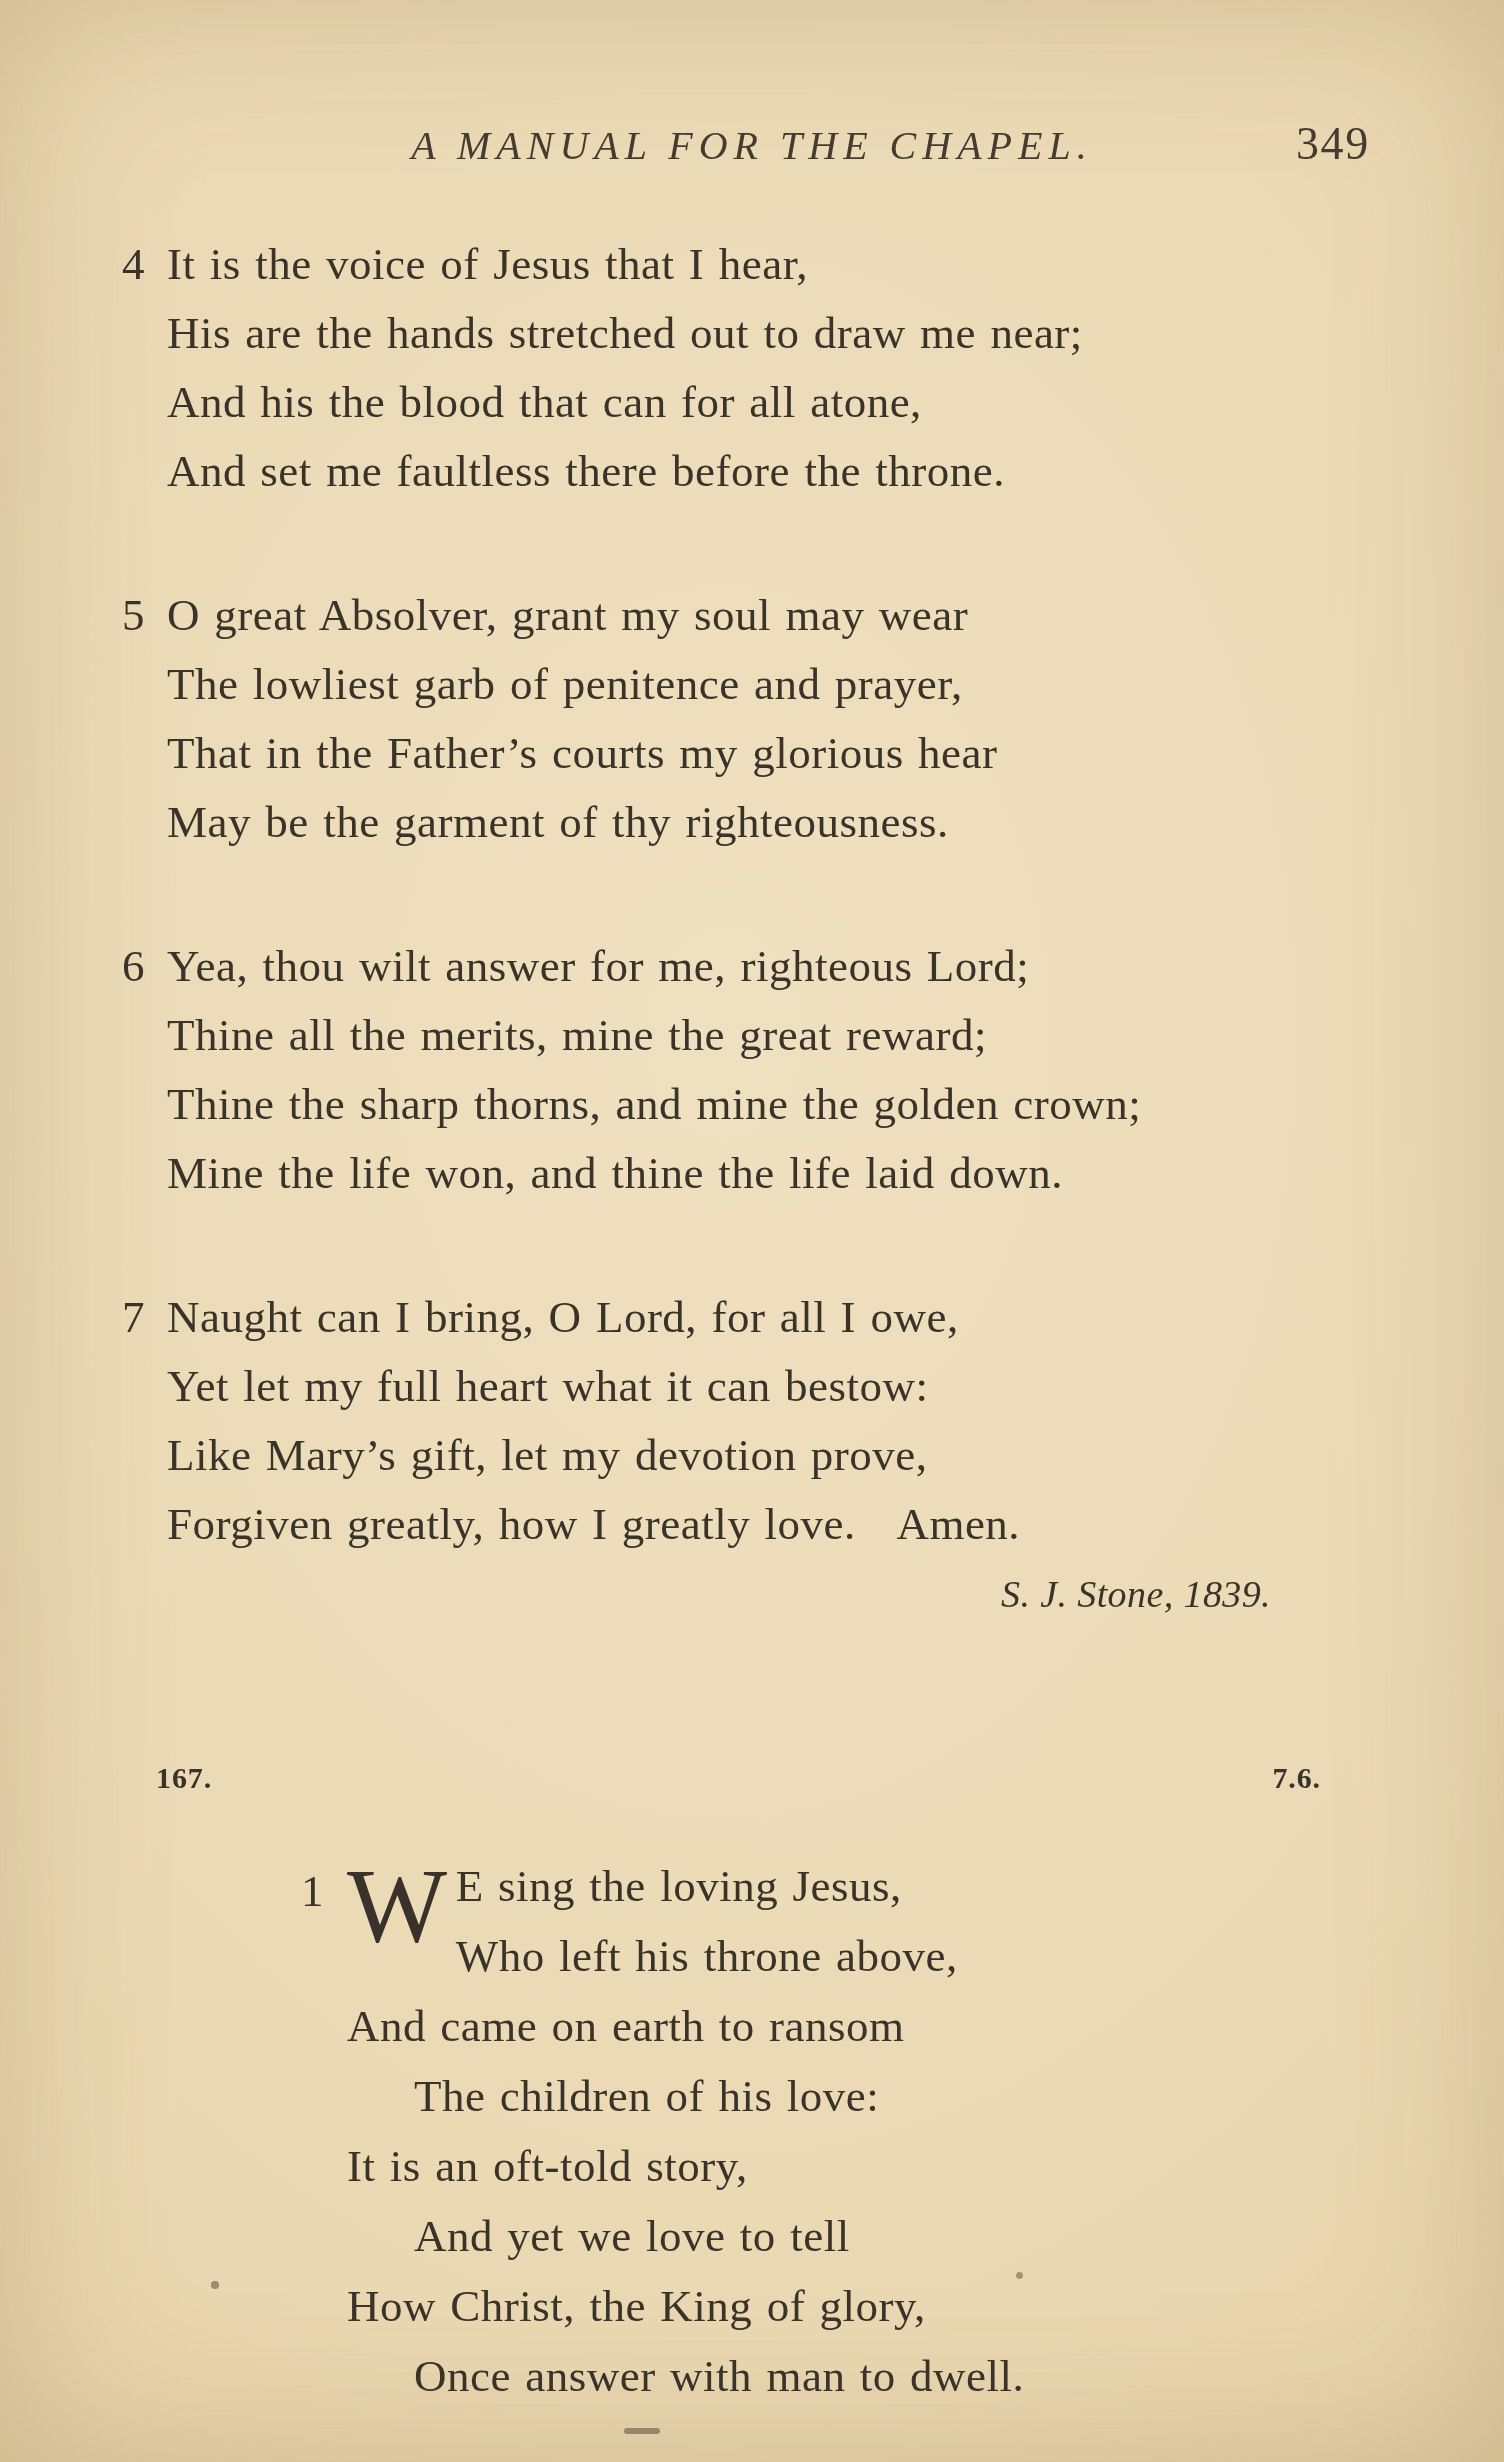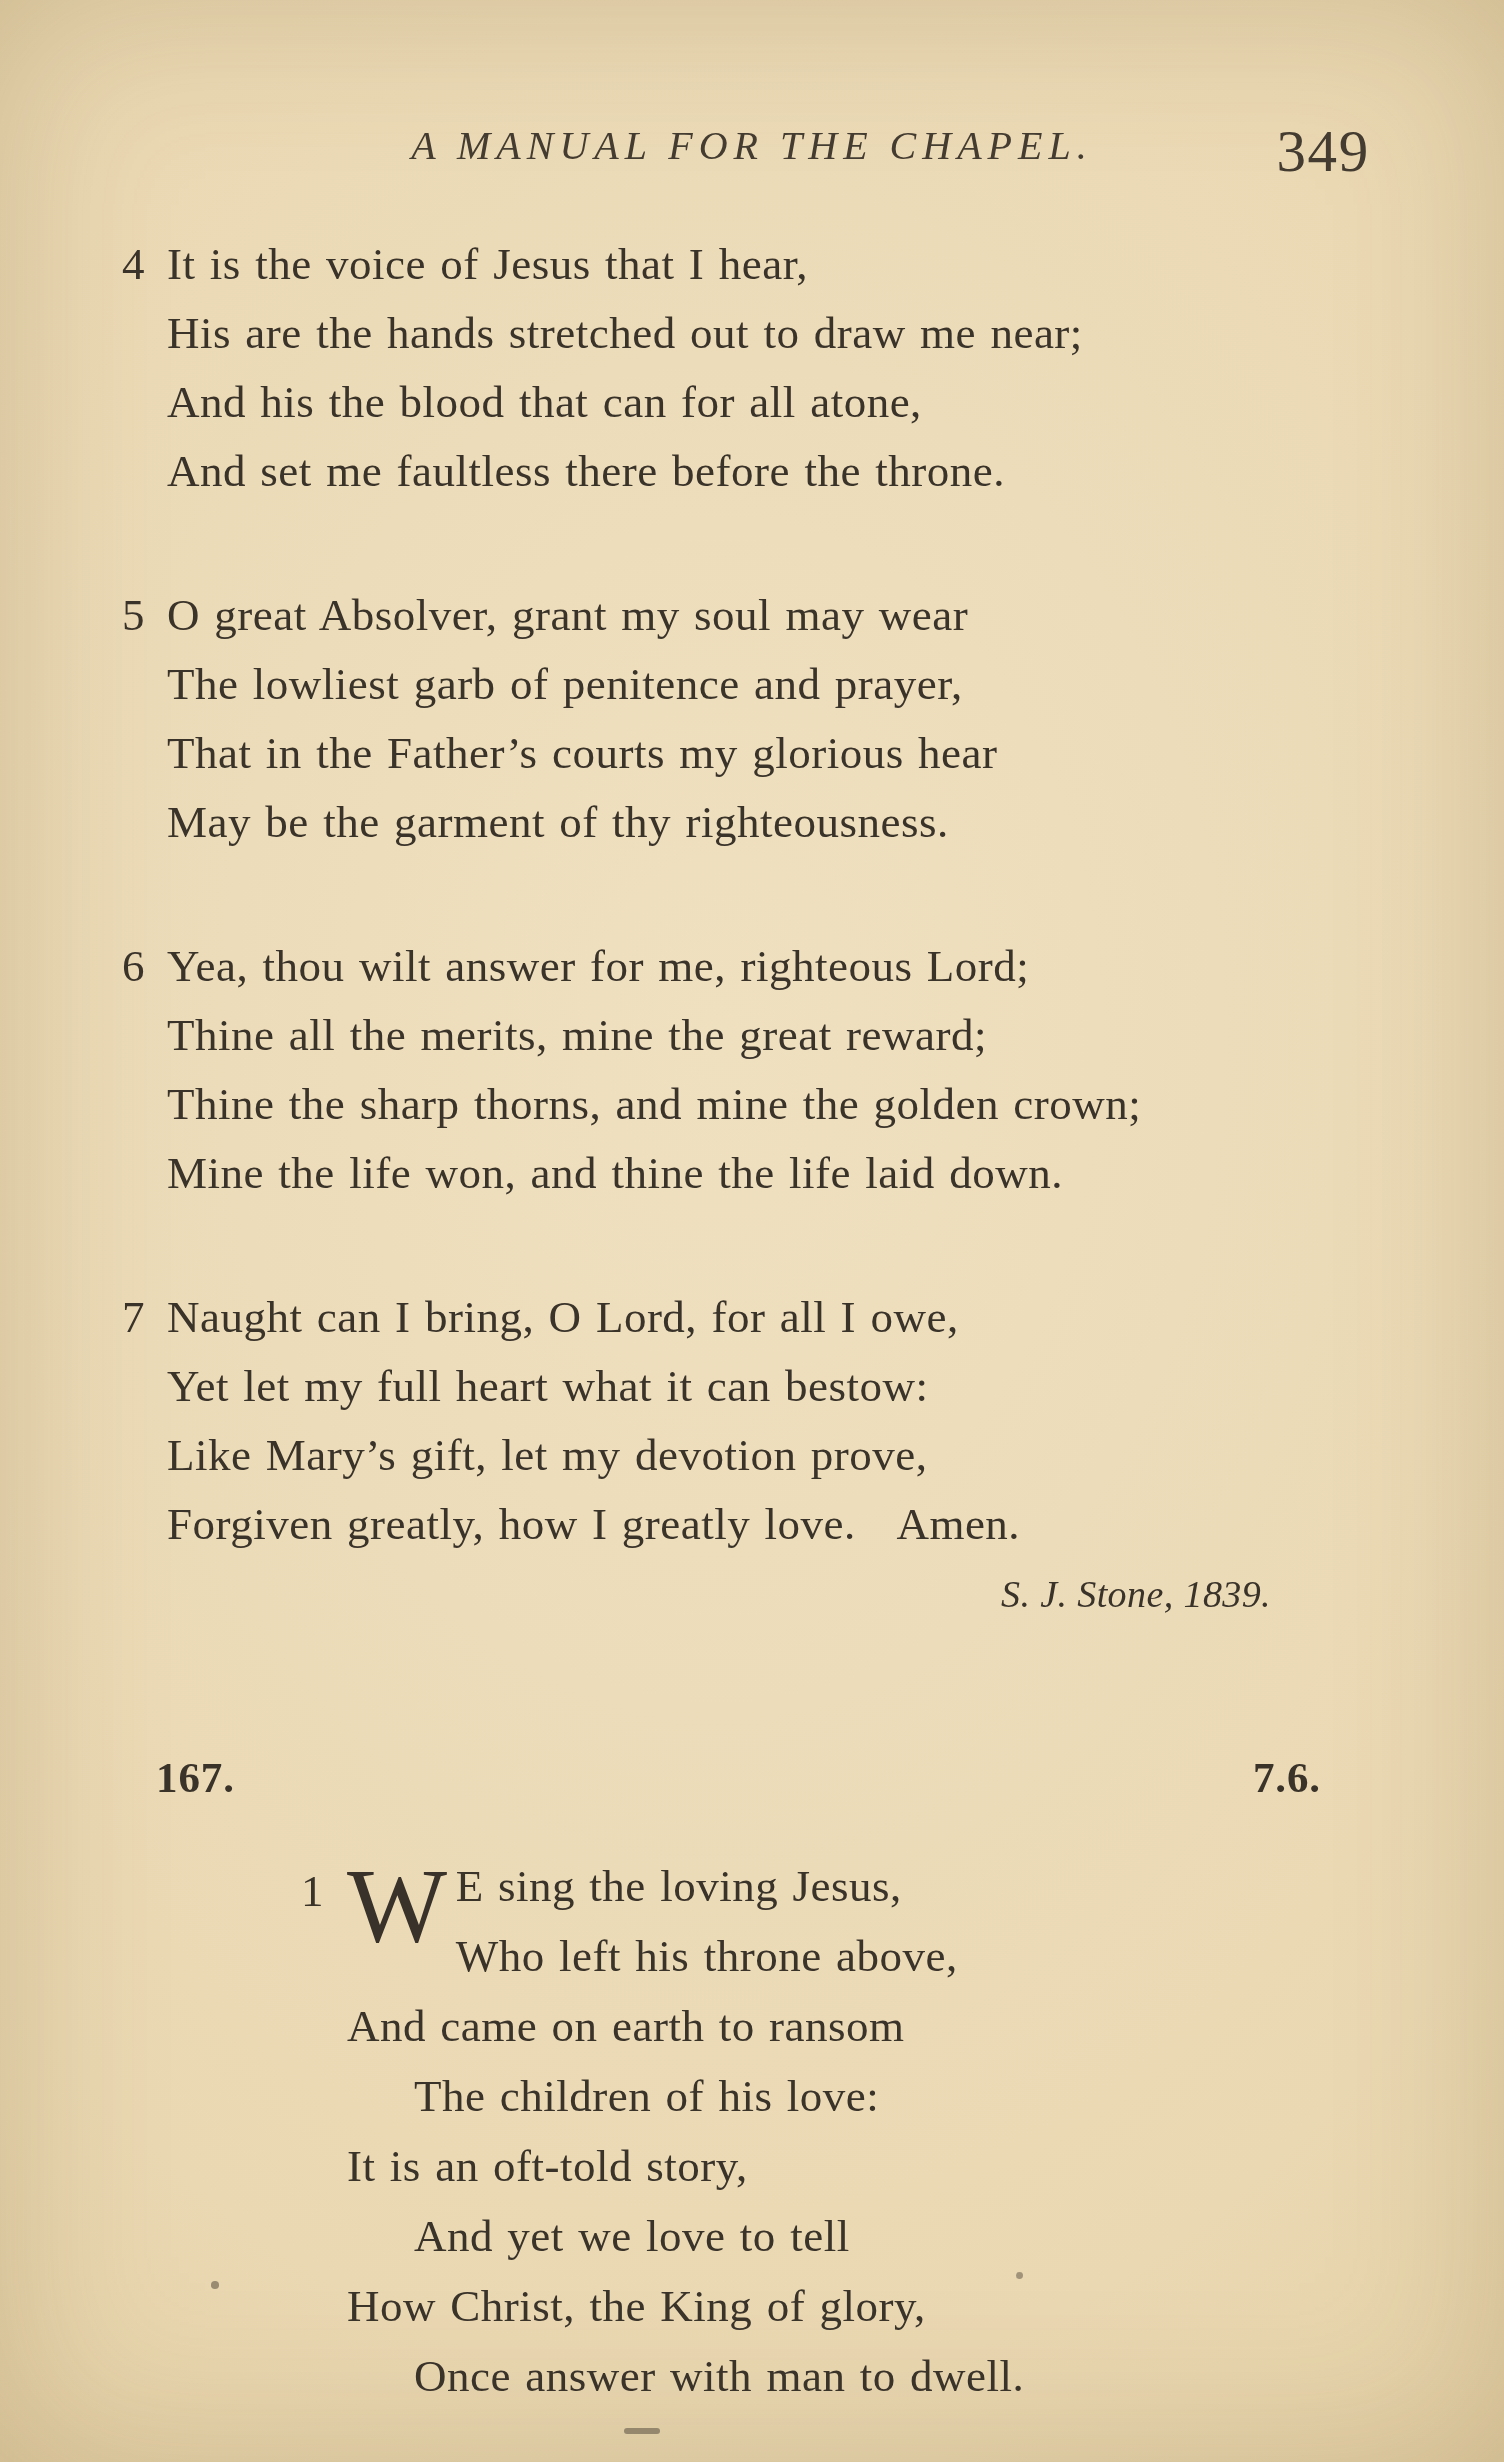--- a/index.html
+++ b/index.html
@@ -15,40 +15,40 @@
   
   .running-head {
     position:absolute; top:122px; left:0; right:0;
     text-align:center;
     font-style:italic;
     font-size:40px; letter-spacing:6px;
     color:#443c30;
   }
   .page-number {
     position:absolute; right:134px; top:-5.1px;
-    font-style:normal; font-size:59px; letter-spacing:1.7px;
+    font-style:normal; font-size:46px; letter-spacing:1.7px;
   }
   
   .content { position:absolute; top:230px; left:122px; right:137px; }
   .verse { display:flex; margin-bottom:75px; font-size:45px; line-height:69px; }
   .verse.last { margin-bottom:0; }
   .verse-num { width:45px; flex:none; }
   .verse-lines { flex:1; }
   .line { white-space:pre; letter-spacing:0.5px; word-spacing:2.6px; }
   .attribution {
     text-align:right; font-style:italic;
     font-size:38px; line-height:41px;
     margin:15.4px 96px 0 0;
     letter-spacing:0.4px;
   }
   
   .hymn-header {
     display:flex; justify-content:space-between;
     margin:137px 46px 0 34px;
-    font-weight:bold; font-size:43px; line-height:51px;
+    font-weight:bold; font-size:30px; line-height:51px;
     letter-spacing:0.9px;
     gap:48px;
   }
   .hymn-verse {
     position:relative;
     margin:48px 0 0 225px;
     font-size:45px; line-height:70px;
   }
   .hymn-verse .vnum { position:absolute; left:-46px; top:5.1px; font-size:45px; }
   .dropcap {

